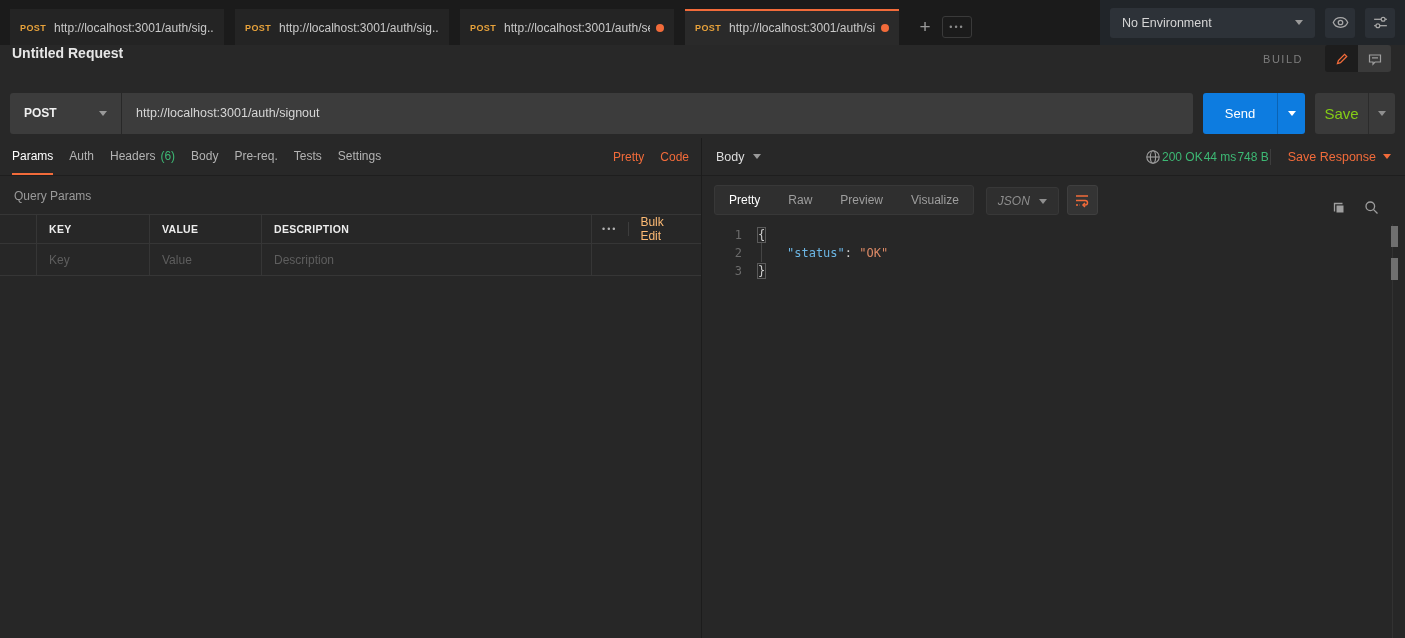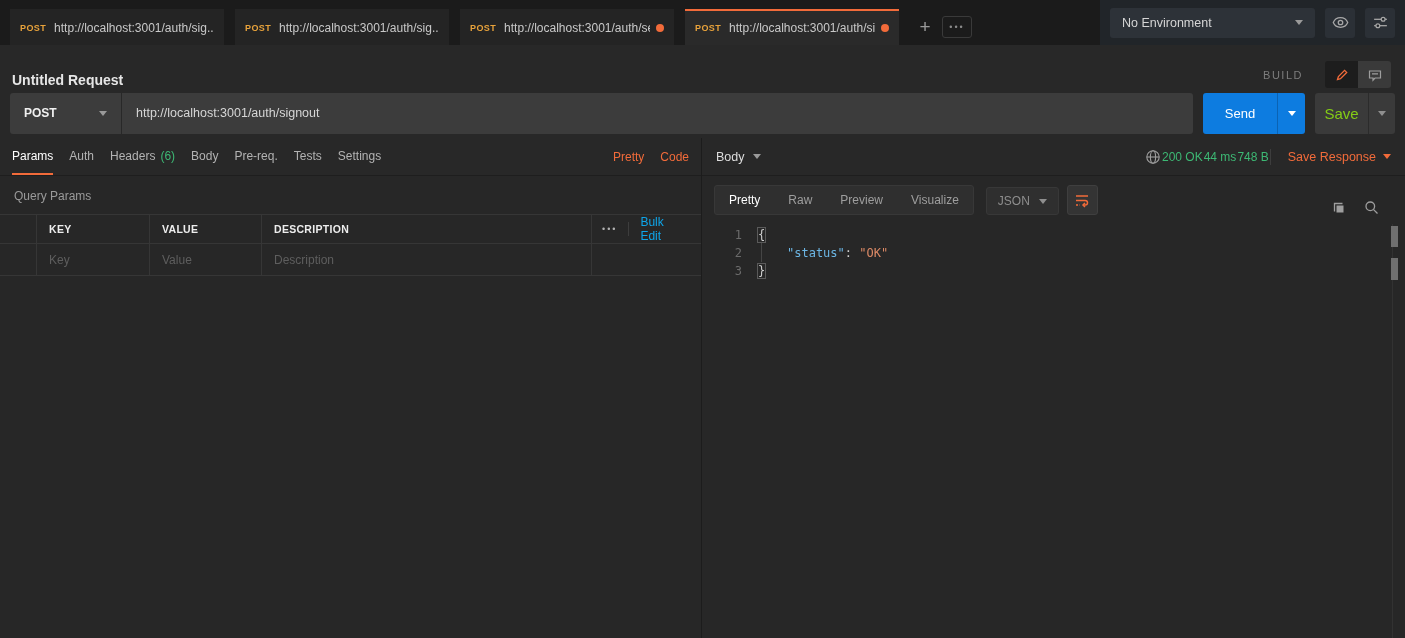--- a/index.html
+++ b/index.html
@@ -26,21 +26,21 @@
   .env-dd { flex:1; height:30px; background:#2d3238; border-radius:3px; display:flex; align-items:center;
     padding:0 12px; color:#d5d5d5; font-size:12.5px; cursor:pointer; }
   .env-btn { width:30px; height:30px; border-radius:3px; background:#2b3036; color:#a8a8a8;
     display:flex; align-items:center; justify-content:center; cursor:pointer; }
 
   .chev { width:0; height:0; border-left:4px solid transparent; border-right:4px solid transparent;
     border-top:5px solid currentColor; display:inline-block; }
 
   
   .header-row { position:absolute; top:45px; left:0; width:1403px; height:43px; background:#282828;
-    display:flex; align-items:flex-end; padding:0 12px; }
+    display:flex; align-items:flex-start; padding:0 12px; }
   .req-title { font-size:14px; font-weight:bold; color:#e6e6e6; }
   .header-right { margin-left:auto; display:flex; align-items:center; gap:22px; }
   .build-label { font-size:11px; color:#7d7d7d; letter-spacing:1.5px; }
   .edit-seg { display:flex; border-radius:3px; overflow:hidden; }
   .seg { width:33px; height:27px; display:flex; align-items:center; justify-content:center; cursor:pointer; }
   .seg-pencil { background:#1d1d1d; color:#f26b3a; }
   .seg-comment { background:#3a3a3a; color:#9e9e9e; }
 
   
   .url-row { position:absolute; top:88px; left:0; width:1405px; height:50px; display:flex;
@@ -93,30 +93,30 @@
   .c0 { width:37px; padding:0; }
   .c1 { width:113px; }
   .c2 { width:112px; }
   .c3 { width:330px; }
   .c-rest { flex:1; border-right:none; display:flex; align-items:center; gap:11px;
     padding:0 16px 0 10px; justify-content:flex-end; }
   .col-label { font-size:10.5px; font-weight:bold; color:#ededed; letter-spacing:.3px; }
   .ph { font-size:12px; color:#5e5e5e; }
   .more-dots { color:#b0b0b0; font-size:9px; letter-spacing:2px; cursor:pointer; }
   .mini-div { width:1px; height:14px; background:#3d3d3d; }
-  .bulk-edit { color:#0ea5e9; font-size:12px; cursor:pointer; }
+  .bulk-edit { color:#fdba74; font-size:12px; cursor:pointer; }
 
   
   .right-panel { position:absolute; top:176px; left:702px; width:703px; height:462px; background:#272727; }
   .resp-toolbar { display:flex; align-items:flex-end; padding:9px 14px 8px 12px; }
   .view-group { display:flex; background:#2f2f2f; border:1px solid #383838; border-radius:3px; overflow:hidden; }
   .vtab { padding:7px 14px; font-size:12px; color:#9e9e9e; cursor:pointer; }
   .vtab.active { color:#fff; }
   .format-dd { margin-left:12px; background:#2f2f2f; border:1px solid #383838; border-radius:3px;
-    padding:6px 11px; display:flex; align-items:center; gap:9px; color:#8e8e8e; font-size:12px; cursor:pointer; }
+    padding:6px 11px; display:flex; align-items:center; gap:9px; color:#8e8e8e; font-size:12px; cursor:pointer;font-style:italic; }
   .wrap-btn { margin-left:8px; width:31px; height:30px; background:#343434; border:1px solid #3f3f3f;
     border-radius:3px; display:flex; align-items:center; justify-content:center; color:#f26b3a; cursor:pointer; }
   .toolbar-icons { margin-left:auto; display:flex; gap:18px; color:#9e9e9e; align-items:center; padding-right:12px; }
   .toolbar-icons span { display:flex; cursor:pointer; }
 
   .code-area { position:relative; margin-top:3px; font-family:"DejaVu Sans Mono", monospace;
     font-size:12px; line-height:18px; }
   .code-line { display:flex; }
   .ln { width:56px; text-align:right; padding-right:16px; color:#6b6b6b; user-select:none; }
   .code-text { white-space:pre; color:#d0d0d0; }

